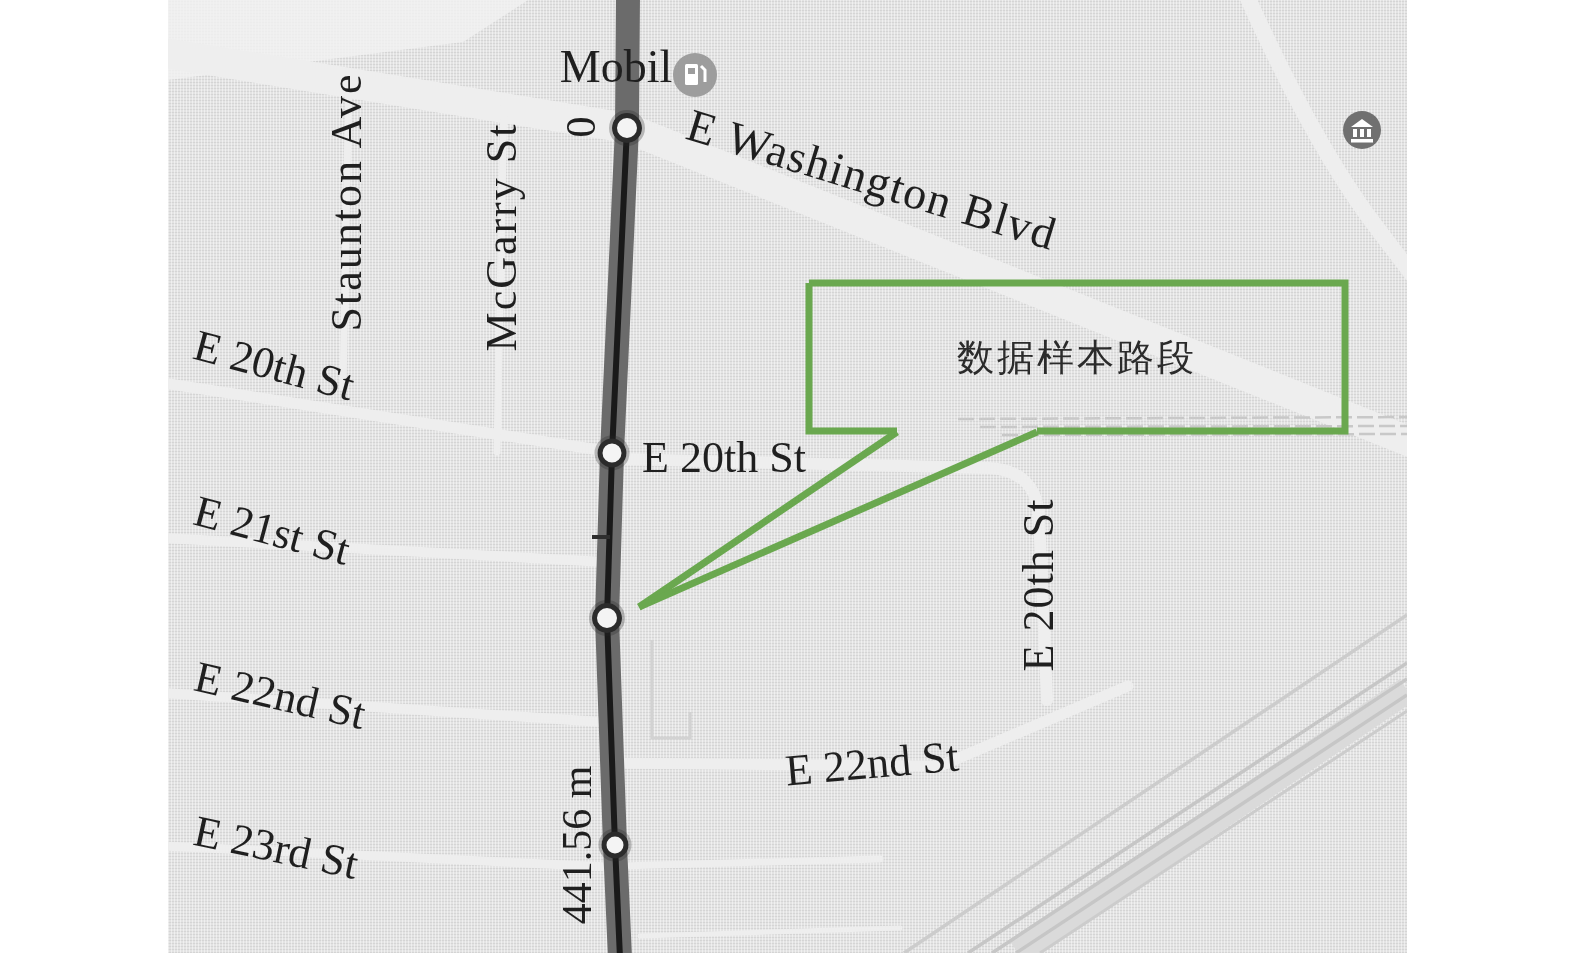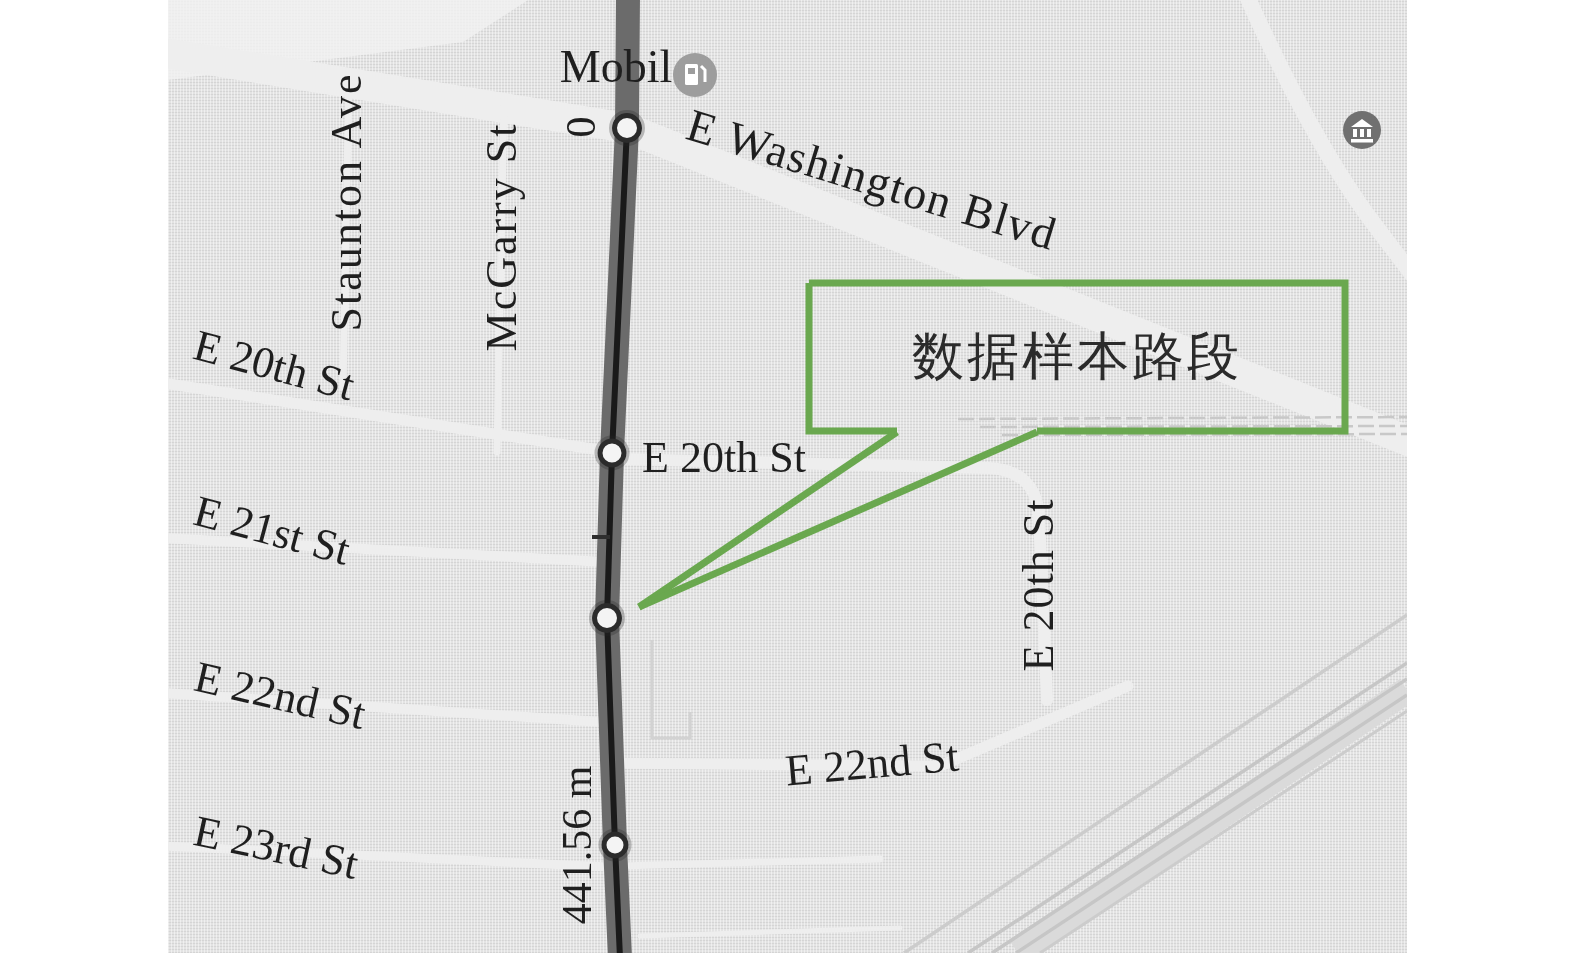--- a/index.html
+++ b/index.html
@@ -121,15 +121,15 @@
     <div class="lbl" style="left:334px;top:237px;font-size:44px;letter-spacing:2px;--r:-90deg;">McGarry St</div>
     <div class="lbl" style="left:106px;top:366px;font-size:44px;--r:15deg;">E 20th St</div>
     <div class="lbl" style="left:104px;top:531px;font-size:44px;--r:15deg;">E 21st St</div>
     <div class="lbl" style="left:112px;top:696px;font-size:44px;--r:13deg;">E 22nd St</div>
     <div class="lbl" style="left:108px;top:848px;font-size:44px;--r:12deg;">E 23rd St</div>
     <div class="lbl" style="left:556px;top:458px;font-size:44px;">E 20th St</div>
     <div class="lbl" style="left:871px;top:585px;font-size:44px;letter-spacing:1px;--r:-90deg;">E 20th St</div>
     <div class="lbl" style="left:704px;top:764px;font-size:44px;--r:-5deg;">E 22nd St</div>
     <div class="lbl" style="left:413px;top:127px;font-size:42px;--r:-90deg;">0</div>
     <div class="lbl" style="left:409px;top:845px;font-size:42px;--r:-90deg;">441.56 m</div>
-    <div class="lbl callout-text" style="left:909px;top:357px;font-size:52px;letter-spacing:3px;font-family:'Liberation Serif','DejaVu Serif',serif;">数据样本路段</div>
+    <div class="lbl callout-text" style="left:909px;top:357px;font-size:37px;letter-spacing:3px;font-family:'Liberation Serif','DejaVu Serif',serif;">数据样本路段</div>
   </div>
 </div>
 
 </body></html>

